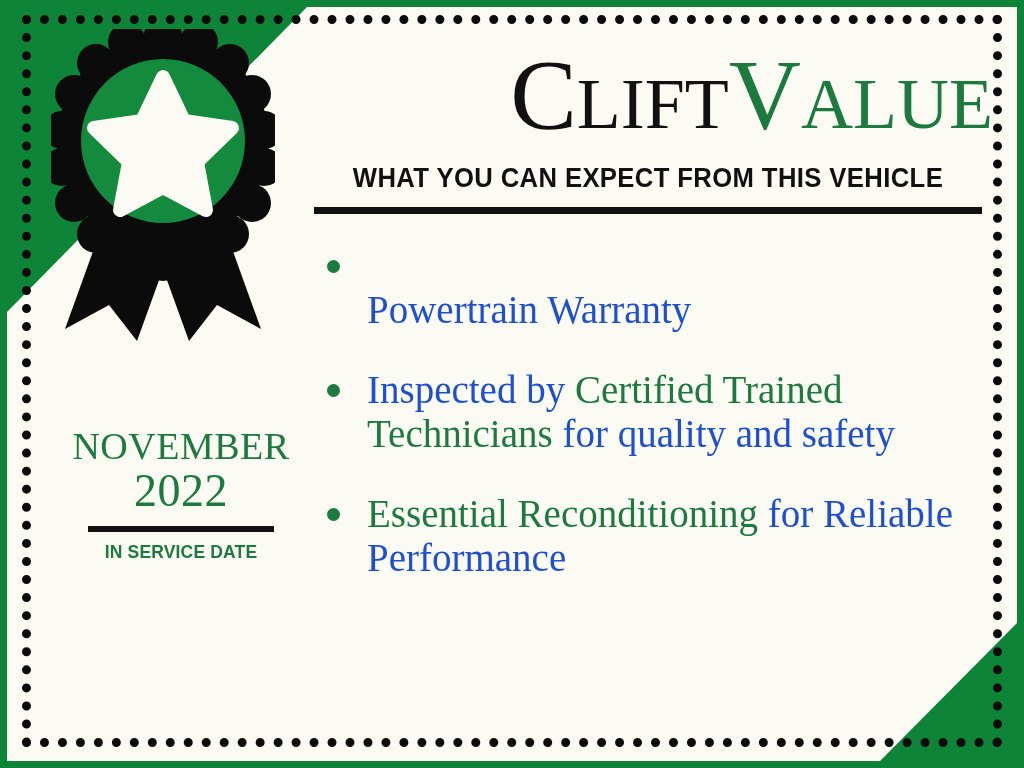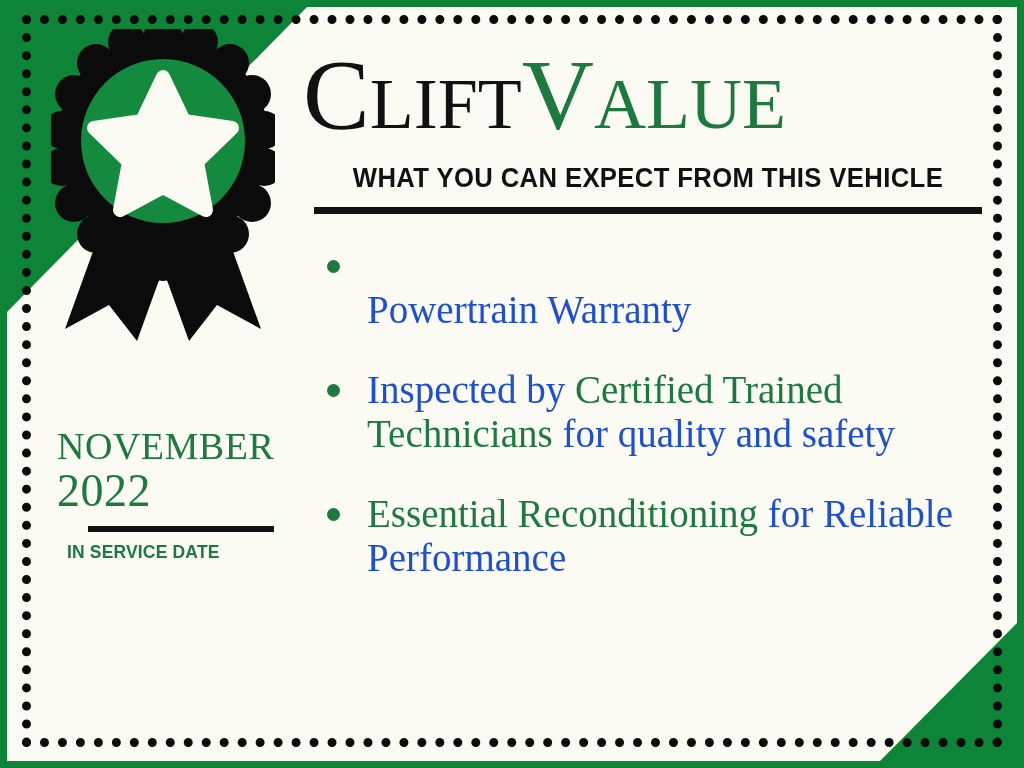--- a/index.html
+++ b/index.html
@@ -72,21 +72,21 @@
     height: 312px;
   }
   #badge svg { display: block; width: 100%; height: 100%; }
 
   
   #service-block {
     position: absolute;
     left: 50px;
     top: 420px;
     width: 248px;
-    text-align: left;
+    text-align: center;
   }
   #service-month {
     color: #1c7a3e;
     font-family: "Liberation Serif", serif;
     font-size: 38px;
     letter-spacing: 0.5px;
     line-height: 1.0;
     white-space: nowrap;
   }
   #service-year {
@@ -113,21 +113,21 @@
 
   
   #content {
     position: absolute;
     left: 296px;
     top: 38px;
     width: 690px;
   }
 
   #brand {
-    text-align: left;
+    text-align: right;
     font-family: "Liberation Serif", serif;
     line-height: 1;
     white-space: nowrap;
   }
   .brand-cap { font-size: 100px; }
   .brand-rest { font-size: 72px; }
   .brand-black { color: #111111; }
   .brand-green { color: #1c7a3e; }
 
   #subtitle {

